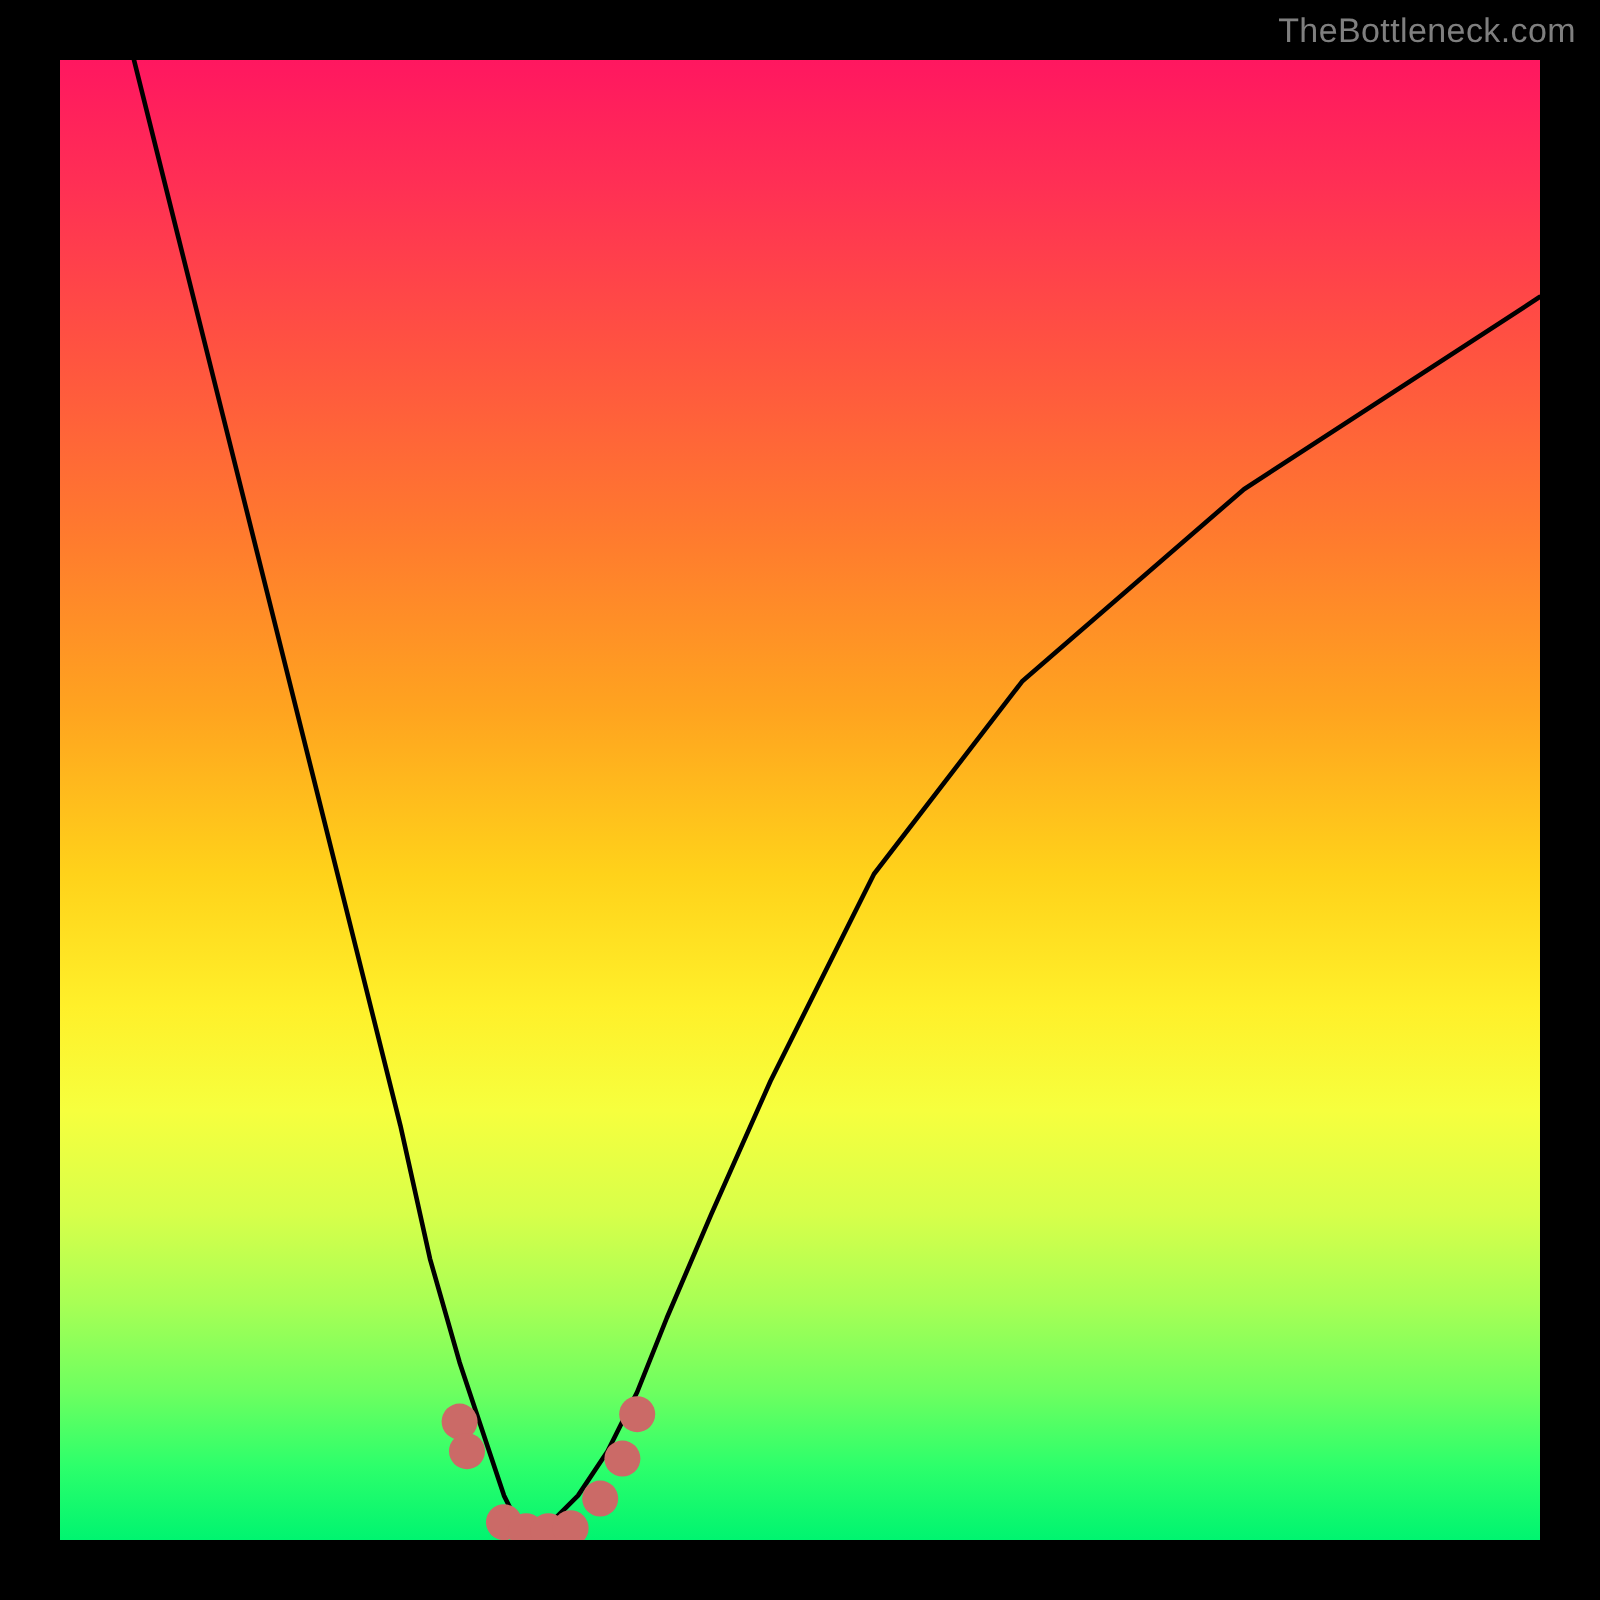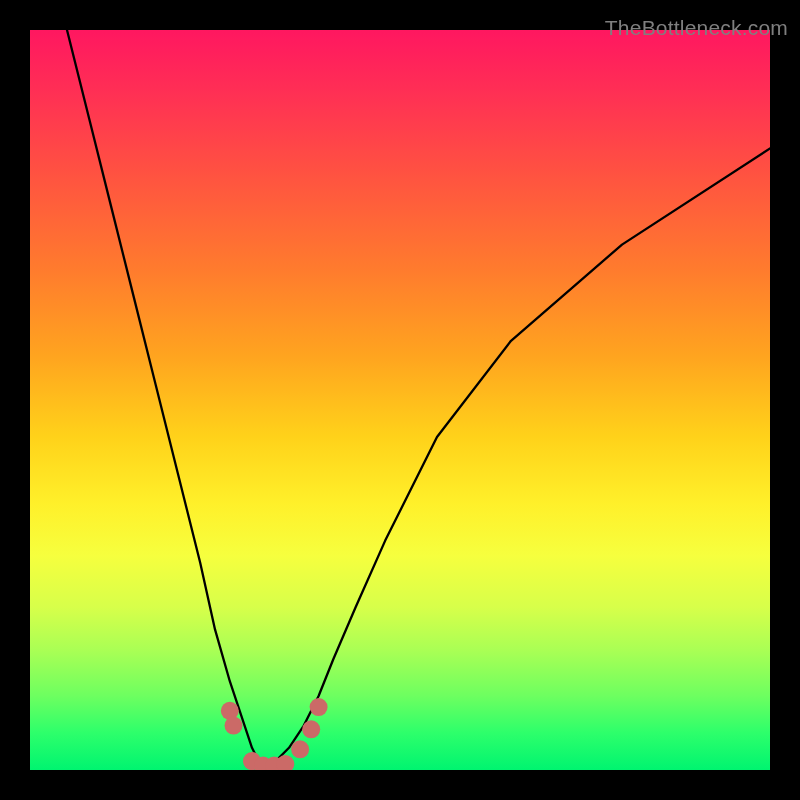--- a/index.html
+++ b/index.html
@@ -47,24 +47,24 @@
   }
   .curve-svg {
     position: absolute;
     inset: 0;
     width: 100%;
     height: 100%;
     display: block;
   }
   .watermark {
     position: absolute;
-    top: 16px;
+    top: 6px;
     right: 12px;
     color: #7f7f7f;
-    font-size: 21px;
+    font-size: 17px;
     letter-spacing: 0.2px;
     font-weight: 400;
   }
 </style>
 </head>
 <body>
 
 <div class="frame">
 
   <div class="plot-area">

